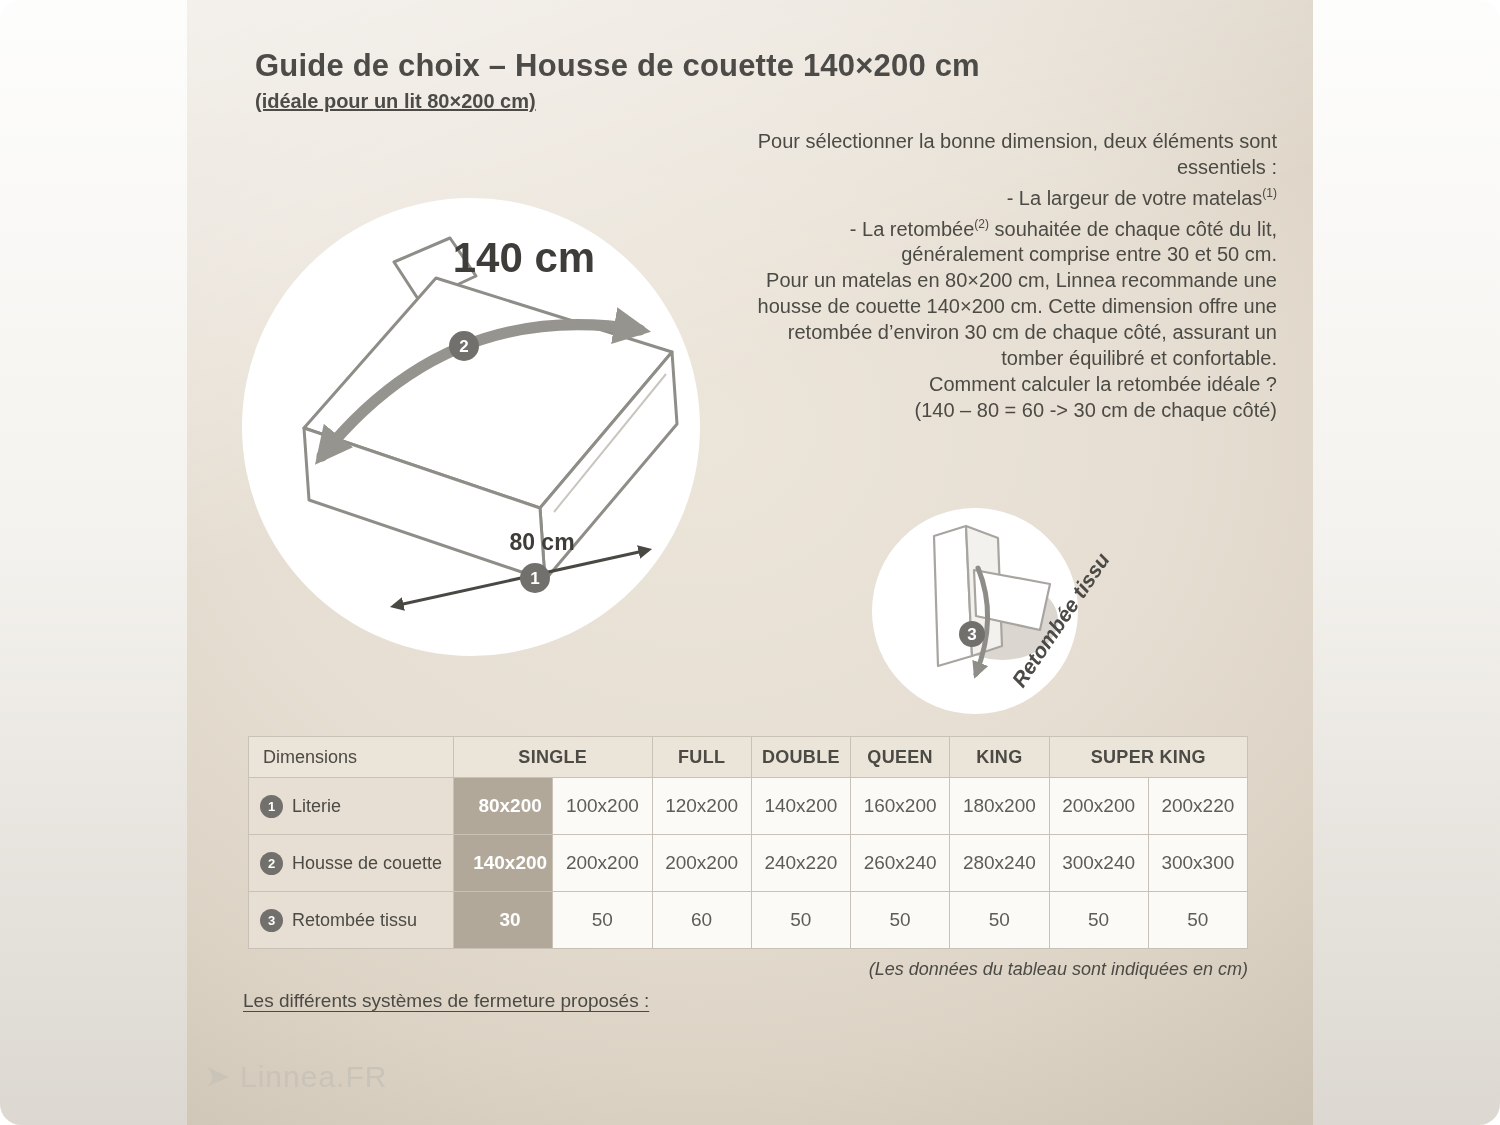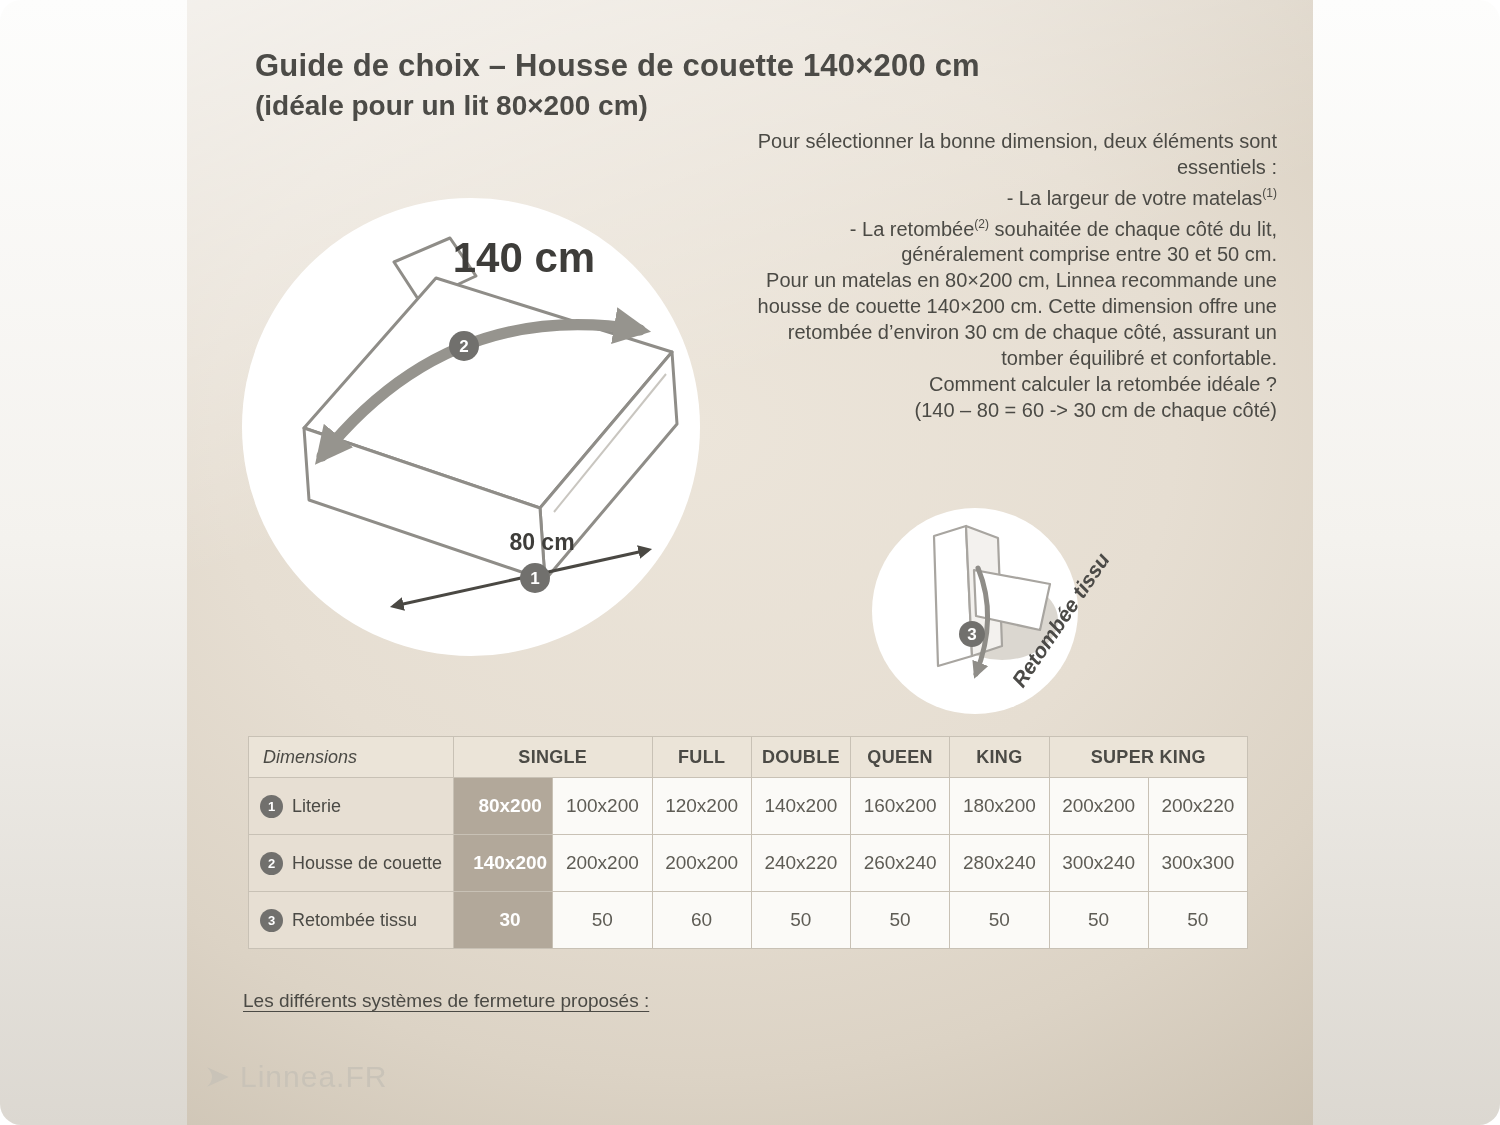--- a/index.html
+++ b/index.html
@@ -15,21 +15,21 @@
     border-radius:21px;
   }
   .square-bg { position:absolute; left:187px; top:0; width:1126px; height:1125px;
     background:
       linear-gradient(160deg, rgba(255,255,255,.65) 0%, rgba(255,255,255,0) 38%),
       radial-gradient(95% 80% at 45% 38%, #ece5da 0%, #e6deD2 45%, #dcd3c5 72%, #cbc1b1 100%);
   }
   .layer { position:absolute; z-index:2; }
 
   .title { left:255px; top:48px; font-size:31px; font-weight:700; color:#4c4b47; letter-spacing:.2px; }
-  .subtitle { left:255px; top:90px; font-size:28px; font-weight:700; color:#4c4b47; }
+  .subtitle { left:255px; top:90px; font-size:20px; font-weight:700; color:#4c4b47;text-decoration:underline; }
 
   .circle { background:#fff; border-radius:50%; }
   .circle-main { left:242px; top:198px; width:458px; height:458px; }
   .circle-small { left:872px; top:508px; width:206px; height:206px; }
   .circle svg { display:block; }
 
   svg text { font-family:"Liberation Sans", sans-serif; }
   .svg-dim-big { font-size:42px; font-weight:700; fill:#3e3d3a; }
   .svg-dim-small { font-size:23px; font-weight:700; fill:#3e3d3a; }
   .svg-badge-num { font-size:17px; font-weight:700; fill:#ffffff; }
@@ -41,21 +41,21 @@
 
   .rot-label { left:1028px; top:666px; height:26px; line-height:26px;
     font-size:21px; font-weight:700; font-style:italic; color:#4b4a47;
     white-space:nowrap; transform:rotate(-56deg); transform-origin:0 100%; }
 
   .table-wrap { left:248px; top:736px; }
   .dim-table { border-collapse:collapse; table-layout:fixed; width:1000px; }
   .dim-table th, .dim-table td { border:1px solid #c8c1b5; }
   .dim-table thead th { height:41px; background:#ebe4d8; font-size:18px; font-weight:600;
     color:#4b4a45; text-align:center; letter-spacing:.3px; }
-  .dim-table thead th.corner { text-align:left; padding-left:14px; font-weight:400; letter-spacing:0;font-style:italic; }
+  .dim-table thead th.corner { text-align:left; padding-left:14px; font-weight:400; letter-spacing:0; }
   .dim-table tbody tr { height:57px; }
   .dim-table td { text-align:center; font-size:19px; color:#5e5c55; background:#fbfaf7; }
   .dim-table td.rowhead { background:#e7dfd3; text-align:left; }
   .rowhead-inner { display:flex; align-items:center; gap:9px; padding-left:11px; }
   .rowlabel { font-size:18px; color:#4b4a45; }
   .dim-table td.hl { background:#b2a89a; color:#ffffff; font-weight:700;padding-left:14px; }
   .badge { display:inline-flex; width:23px; height:23px; border-radius:50%; background:#71706d;
     color:#fff; font-size:13px; font-weight:700; align-items:center; justify-content:center; flex:0 0 23px; }
 
   .unit-note { left:248px; top:959px; width:1000px; text-align:right;
@@ -216,20 +216,21 @@
           <td>50</td>
           <td>50</td>
           <td>50</td>
           <td>50</td>
           <td>50</td>
         </tr>
       </tbody>
     </table>
   </div>
 
+  <div class="layer unit-note">(Les données du tableau sont indiquées en cm)</div>
 
   <div class="layer closures-title">Les différents systèmes de fermeture proposés :</div>
 
   <div class="layer watermark">
     <svg width="26" height="26" viewBox="0 0 24 24">
       <path d="M2,3 L22,12 L2,21 C8,15 8,9 2,3 Z" fill="#c9c3b8"></path>
     </svg>
     <span>Linnea.FR</span>
   </div>
 </div>

